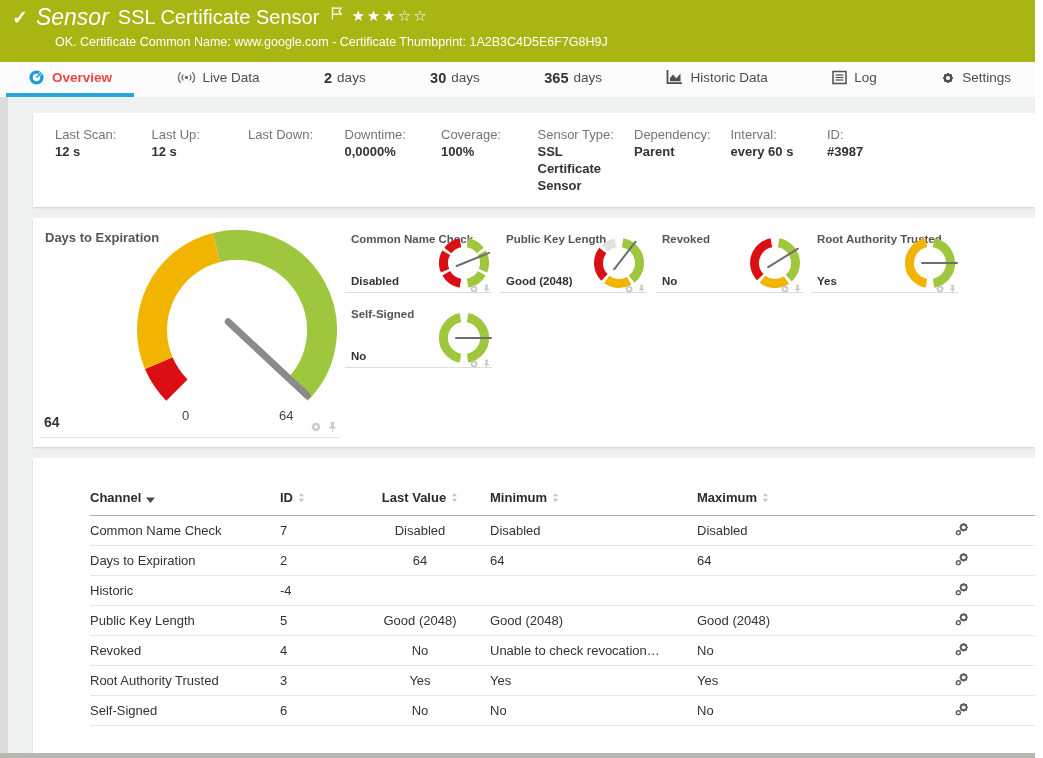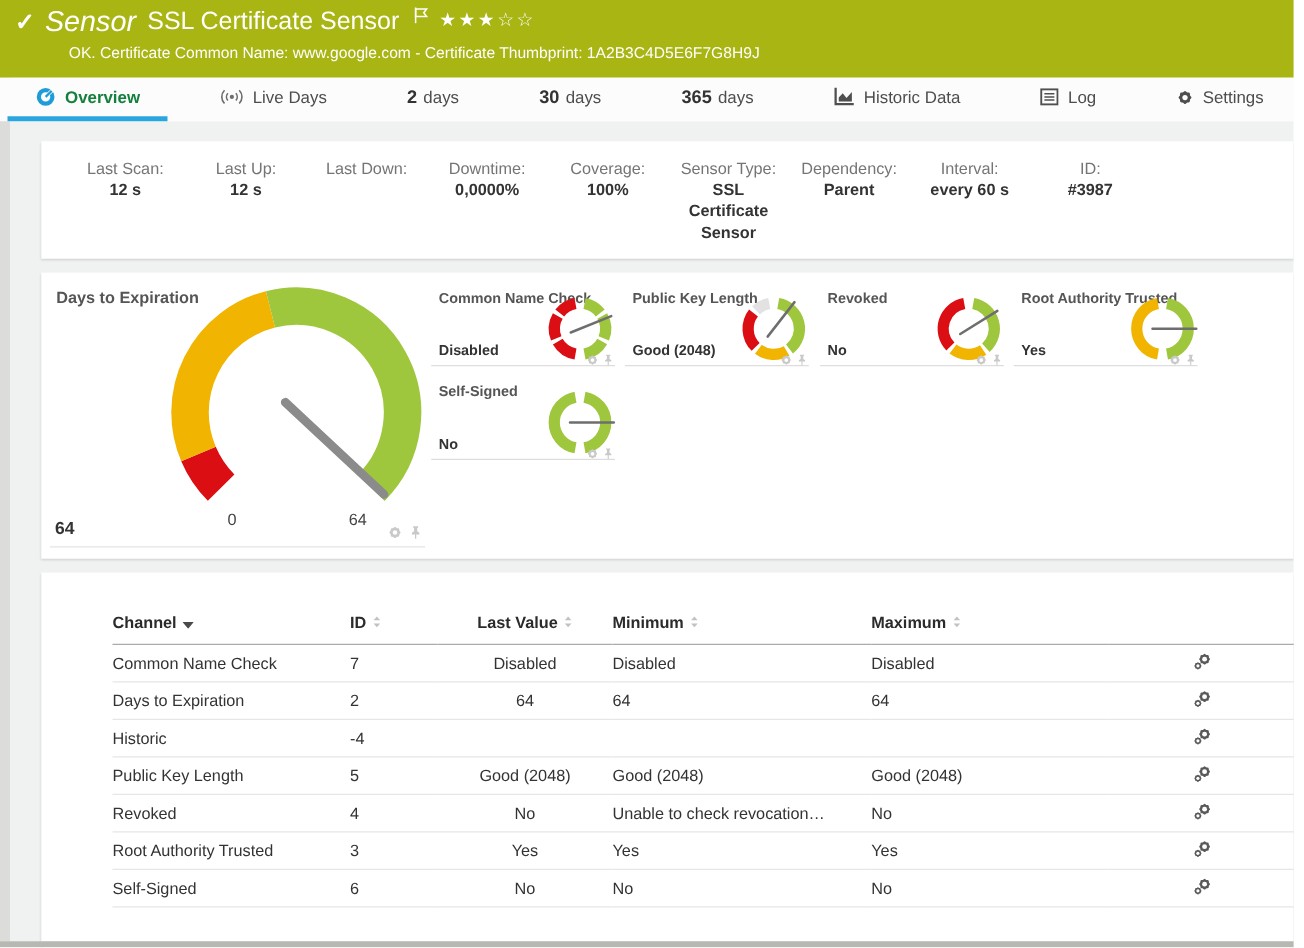--- a/index.html
+++ b/index.html
@@ -15,34 +15,34 @@
   .htitle { font-size:20px; margin-right:10px; }
   .hflag { margin:0 8px 6px 2px; }
   .hstars { font-size:15px; letter-spacing:2px; margin-bottom:4px; }
   .hrow2 { position:absolute; left:55px; top:35px; font-size:12.5px; }
 
   
   .tabbar { position:absolute; left:0; top:62px; width:1035px; height:35px; background:#fcfcfc;
             display:flex; justify-content:space-between; padding:0 2px 0 6px; z-index:9; }
   .tab { display:flex; align-items:center; gap:7px; padding:0 22px; border-bottom:4px solid transparent;
          font-size:13.5px; color:#4d4d4d; cursor:pointer; white-space:nowrap; }
-  .tab.active { border-bottom-color:#2aa6df; color:#15803d; font-weight:bold; }
+  .tab.active { border-bottom-color:#2aa6df; color:#ef4444; font-weight:bold; }
   .ticon { display:flex; align-items:center; }
   .tpfx { font-weight:bold; font-size:14.5px; color:#333; margin-right:-2px; }
 
   
   .pagebg { position:absolute; left:0; top:97px; width:1035px; height:656px; background:#f0f1f1; z-index:1; }
   .leftedge { position:absolute; left:0; top:62px; width:8px; height:691px; background:#dcddda; z-index:4; }
   .bottomstrip { position:absolute; left:0; top:753px; width:1035px; height:5px; background:#b7b8b2; z-index:8; }
 
   .card { position:absolute; background:#fff; box-shadow:0 1px 2px rgba(0,0,0,.14); z-index:3;padding-left:29px; }
 
   
   .infobar { left:33px; top:113px; width:1002px; height:94px; display:flex; padding:13px 0 0 22px; }
-  .info-item { width:96.5px; padding-right:6px;text-align:center; }
+  .info-item { width:96.5px; padding-right:6px; }
   .ilbl { color:#757575; font-size:13px; line-height:17px; }
   .ival { color:#333; font-weight:bold; font-size:13px; line-height:17px; }
 
   
   .gaugecard { left:33px; top:218px; width:1002px; height:229px; }
   .bigpanel-title { position:absolute; left:12px; top:12px; font-size:13px; font-weight:bold; color:#555; }
   .bigsvg { position:absolute; left:94px; top:7px; }
   .gscale { position:absolute; font-size:13px; color:#444; }
   .gvalue { position:absolute; left:11px; top:196px; font-size:14px; font-weight:bold; color:#333; }
   .bigicons { position:absolute; left:277px; top:201px; display:flex; gap:5px; }
@@ -95,21 +95,21 @@
       <div class="tab">
         <span class="ticon">
           <svg width="19" height="15" viewBox="0 0 19 15" fill="none" stroke="#6e6e6e" stroke-width="1.3">
             <circle cx="9.5" cy="7.5" r="1.7" fill="#6e6e6e" stroke="none"></circle>
             <path d="M6.3 4.6a4.4 4.4 0 0 0 0 5.8"></path>
             <path d="M12.7 4.6a4.4 4.4 0 0 1 0 5.8"></path>
             <path d="M3.6 2.2a7.6 7.6 0 0 0 0 10.6"></path>
             <path d="M15.4 2.2a7.6 7.6 0 0 1 0 10.6"></path>
           </svg>
         </span>
-        <span class="tlbl">Live Days</span>
+        <span class="tlbl">Live Data</span>
       </div>
       <div class="tab">
         <span class="tpfx">2</span>
         <span class="tlbl">days</span>
       </div>
       <div class="tab">
         <span class="tpfx">30</span>
         <span class="tlbl">days</span>
       </div>
       <div class="tab">

